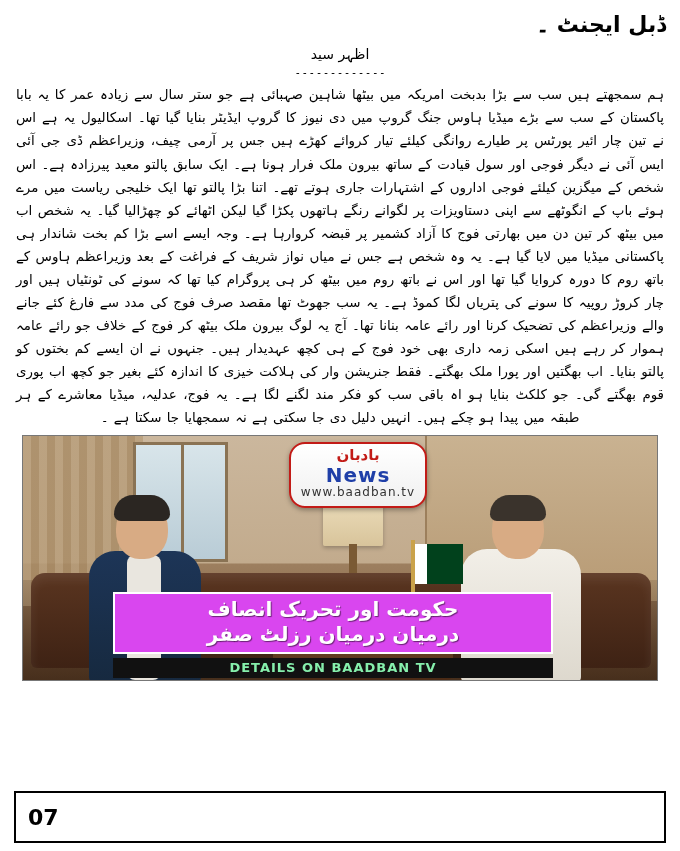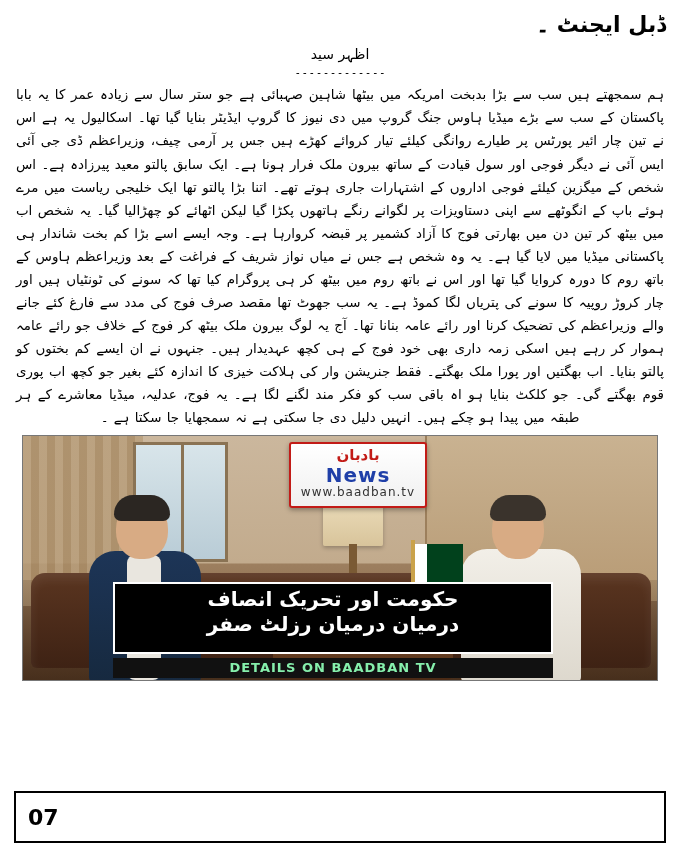--- a/index.html
+++ b/index.html
@@ -166,41 +166,41 @@
   }
   .flag .cloth:before {
     content: "";
     position: absolute; left: 0; top: 0; width: 12px; height: 100%; background: #ffffff;
   }
   .logo {
     position: absolute;
     left: 266px; top: 6px; width: 134px; height: 62px;
     background: linear-gradient(180deg, #ffffff 0%, #f0f0f0 100%);
     border: 2px solid #c21b17;
-    border-radius: 3px;
+    border-radius: 16px;
     text-align: center;
     box-shadow: 0 2px 5px rgba(0,0,0,.35);
   }
   .logo .logo-top {
     font-size: 15px; font-weight: bold; color: #c21b17; direction: rtl;
     line-height: 1.25; padding-top: 2px;
   }
   .logo .logo-main {
     font-size: 20px; font-weight: bold; color: #1f3fa8; 
     line-height: 1; letter-spacing: 1px;
   }
   .logo .logo-sub {
     font-size: 12px; color: #333; letter-spacing: 1px;
   }
   .ticker {
     position: absolute;
     left: 90px; bottom: 26px; width: 440px;
-    background: #000000;
+    background: #d946ef;
     border: 2px solid #ffffff;
-    padding: 3px 8px 15px 8px;
+    padding: 3px 8px 5px 8px;
     box-sizing: border-box;
   }
   .ticker-line {
     color: #ffffff;
     direction: rtl;
     text-align: center;
     font-weight: bold;
     font-size: 20px;
     line-height: 1.25;
     text-shadow: 1px 1px 1px rgba(0,0,0,.5);

